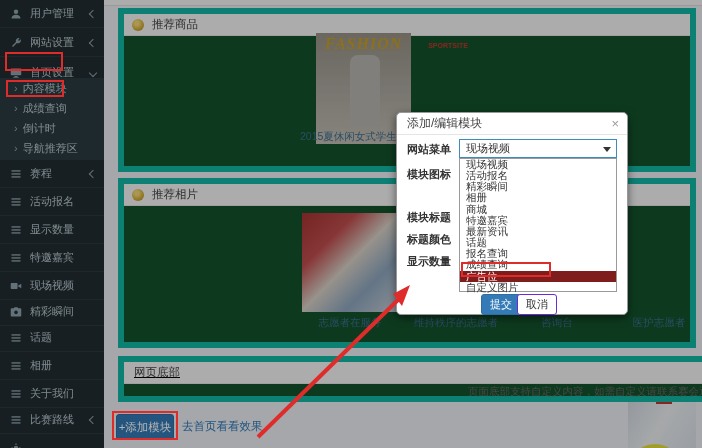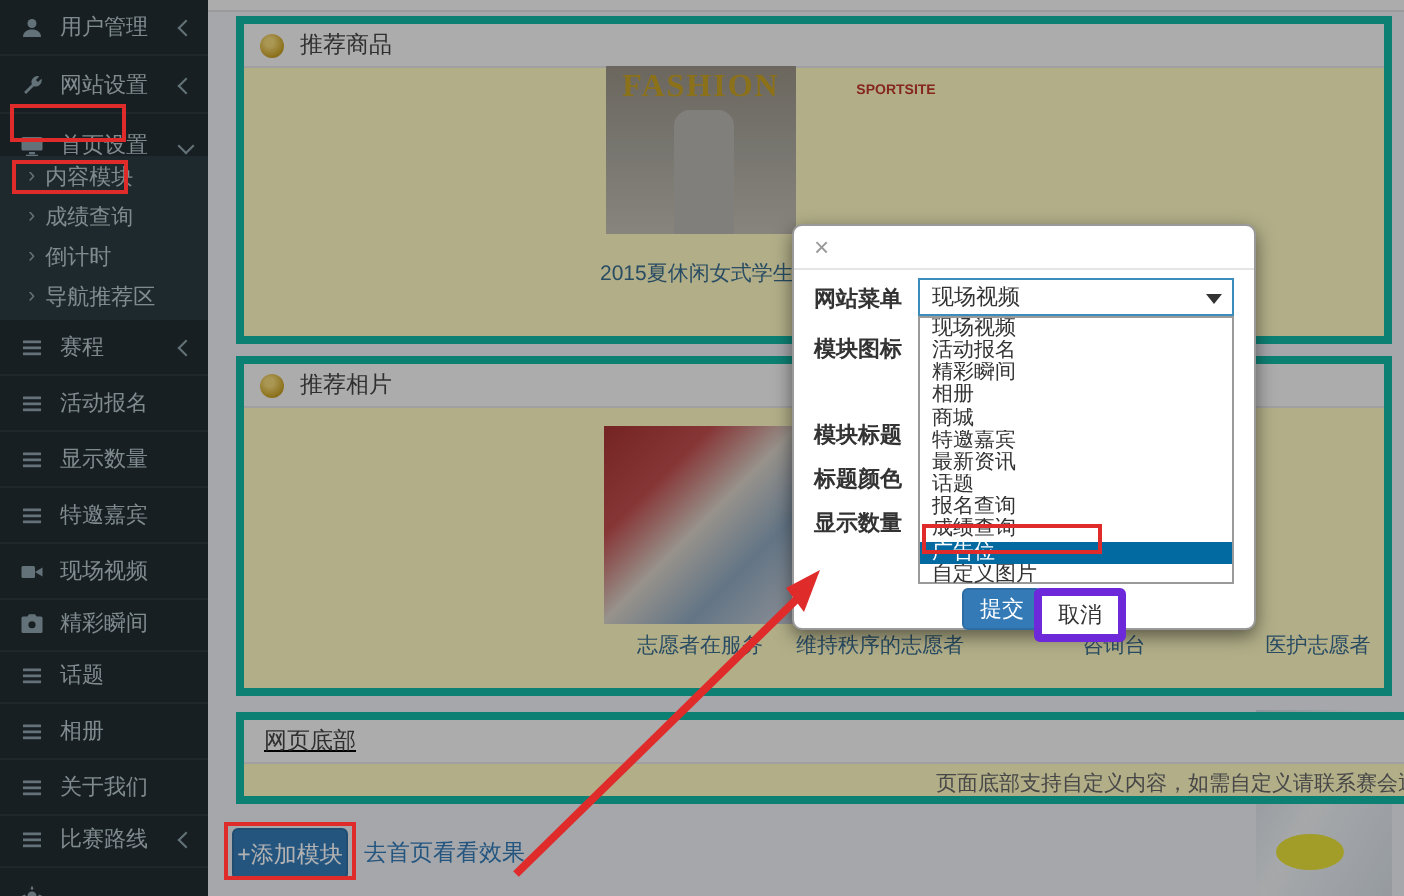--- a/index.html
+++ b/index.html
@@ -16,21 +16,21 @@
   .sb-item .lbl { flex:1; white-space:nowrap; overflow:hidden; }
   .chev-l { width:6px; height:6px; border-left:1.5px solid #8fa4ad; border-bottom:1.5px solid #8fa4ad; transform:rotate(45deg); }
   .chev-d { width:6px; height:6px; border-left:1.5px solid #8fa4ad; border-bottom:1.5px solid #8fa4ad; transform:rotate(-45deg); }
   .sb-sub { position:absolute; left:0; width:104px; background:#2c3b41; }
   .sb-subitem { height:20px; display:flex; align-items:center; padding-left:14px; color:#b8c7ce; font-size:11px; cursor:pointer; }
   .sb-subitem .arr { margin-right:5px; color:#8fa4ad; }
 
   
   .content { position:absolute; left:104px; top:0; width:598px; height:448px; background:#ecf0f5; z-index:1; }
   .topstrip { position:absolute; left:104px; top:0; width:598px; height:6px; background:#f6f6f6; border-bottom:1px solid #ddd; z-index:1; }
-  .panel { position:absolute; background:#fef9c3; border:4px solid #14b8a6; z-index:1; }
+  .panel { position:absolute; background:#14532d; border:6px solid #14b8a6; z-index:1; }
   .phdr { height:22px; background:#f7f7f7; border-bottom:1px solid #e6e6e6; display:flex; align-items:center; padding-left:8px; }
   .phdr .badge { width:12px; height:12px; border-radius:50%; background:radial-gradient(circle at 40% 35%, #f3d878 20%, #c9a227 70%, #8a6d1d); margin-right:8px; }
   .phdr .ptitle { font-size:11.5px; color:#444; }
 
   .photo { position:absolute; z-index:1; }
   .caption { position:absolute; z-index:1; font-size:10.5px; color:#3c6e8f; text-align:center; white-space:nowrap; }
 
   .fashion { background:linear-gradient(180deg,#9a9488 0%,#aaa79e 45%,#c2beb4 100%); position:relative; overflow:hidden; }
   .fashion .ftxt { position:absolute; top:2px; left:0; width:100%; text-align:center; font-family:"Liberation Serif",serif;
                    font-size:16px; font-weight:bold; color:#c9a227; letter-spacing:1px; }
@@ -60,24 +60,24 @@
   .m-title { height:22px; border-bottom:1px solid #e5e5e5; display:flex; align-items:center; padding:0 8px 0 10px; }
   .m-title .t { font-size:12px; color:#444; flex:1; }
   .m-title .x { font-size:13px; color:#9a9a9a; cursor:pointer; line-height:1; }
   .m-label { position:absolute; left:10px; font-size:11px; font-weight:bold; color:#333; white-space:nowrap; }
   .m-select { position:absolute; left:62px; top:26px; width:158px; height:19px; border:1px solid #3c8dbc; background:#fff;
               display:flex; align-items:center; padding-left:6px; font-size:11px; color:#333; cursor:pointer; }
   .m-select .caret { position:absolute; right:5px; top:7px; width:0; height:0; border-left:4px solid transparent;
                      border-right:4px solid transparent; border-top:5px solid #333; }
   .m-list { position:absolute; left:62px; top:45px; width:158px; height:134px; background:#fff; border:1px solid #9a9a9a; z-index:2; }
   .m-opt { height:11.16px; line-height:11.3px; font-size:10.5px; color:#333; padding-left:6px; white-space:nowrap; overflow:hidden; cursor:pointer; }
-  .m-opt.sel { background:#0369a1; color:#fff; }
+  .m-opt.sel { background:#7f1d1d; color:#fff; }
   .m-btn { position:absolute; font-size:11px; border-radius:3px; padding:2px 8px; cursor:pointer; }
   .m-btn.submit { left:84px; top:181px; background:#337ab7; border:1px solid #2e6da4; color:#fff; }
-  .m-btn.cancel { left:120px; top:181px; background:#fff; border:4px solid #6d28d9; color:#333; }
+  .m-btn.cancel { left:120px; top:181px; background:#fff; border:1px solid #6d28d9; color:#333; }
 
   
   .ann { position:absolute; border:2px solid #e02b2b; z-index:20; pointer-events:none; }
   .arrow-svg { position:absolute; left:0; top:0; width:702px; height:448px; z-index:20; pointer-events:none; }
 </style>
 </head>
 <body>
 
 <div class="sidebar">
 
@@ -255,21 +255,21 @@
 
 <div class="content"></div>
 <div class="topstrip"></div>
 
 <div class="panel" style="left:118px; top:8px; width:578px; height:164px;">
   <div class="phdr">
     <span class="badge"></span>
     <span class="ptitle">推荐商品</span>
   </div>
 </div>
-<div class="photo fashion" style="left:303px; top:33px; width:95px; height:84px;">
+<div class="photo fashion" style="left:316px; top:33px; width:95px; height:111px;font-style:italic;">
   <span class="ftxt">FASHION</span>
   <span class="fig"></span>
 </div>
 <div class="caption" style="left:300px; top:130px; width:98px;">2015夏休闲女式学生欧洲</div>
 <div class="caption" style="left:424px; top:42px; width:48px; color:#c0392b; font-size:7px; font-weight:bold;">SPORTSITE</div>
 <div class="photo watchimg" style="left:436px; top:50px; width:36px; height:58px;">
   <span class="crown"></span>
   <span class="dial"></span>
   <span class="ring"></span>
 </div>
@@ -281,38 +281,39 @@
   </div>
 </div>
 <div class="photo vol" style="left:302px; top:213px; width:96px; height:99px;"></div>
 <div class="photo hidden-col" style="left:412px; top:213px; width:96px; height:99px;"></div>
 <div class="photo hidden-col" style="left:522px; top:213px; width:96px; height:99px;"></div>
 <div class="photo medic" style="left:628px; top:213px; width:68px; height:99px;">
   <span class="cap"></span>
   <span class="vest"></span>
 </div>
 <div class="caption" style="left:302px; top:316px; width:96px;">志愿者在服务</div>
-<div class="caption" style="left:392px; top:316px; width:96px;">维持秩序的志愿者</div>
+<div class="caption" style="left:408px; top:316px; width:96px;">维持秩序的志愿者</div>
 <div class="caption" style="left:522px; top:316px; width:70px;">咨询台</div>
 <div class="caption" style="left:622px; top:316px; width:74px;">医护志愿者</div>
 
 <div class="panel" style="left:118px; top:356px; width:682px; height:46px;text-decoration:underline;">
   <div class="phdr" style="padding-left:10px;">
     <span class="ptitle">网页底部</span>
   </div>
 </div>
 <div class="note" style="left:468px; top:385px;">页面底部支持自定义内容，如需自定义请联系赛会通管理员。</div>
 
 <div class="add-btn" style="left:116px; top:414px; width:58px; height:26px;">+添加模块</div>
 <div class="home-link" style="left:182px; top:419px;">去首页看看效果</div>
 
 <div class="overlay"></div>
 
 <div class="modal">
   <div class="m-title">
+    <span class="t">添加/编辑模块</span>
     <span class="x">×</span>
   </div>
 
   <div class="m-label" style="top:29px;">网站菜单</div>
   <div class="m-label" style="top:54px;">模块图标</div>
   <div class="m-label" style="top:97px;">模块标题</div>
   <div class="m-label" style="top:119px;">标题颜色</div>
   <div class="m-label" style="top:141px;">显示数量</div>
 
   <div class="m-select">

